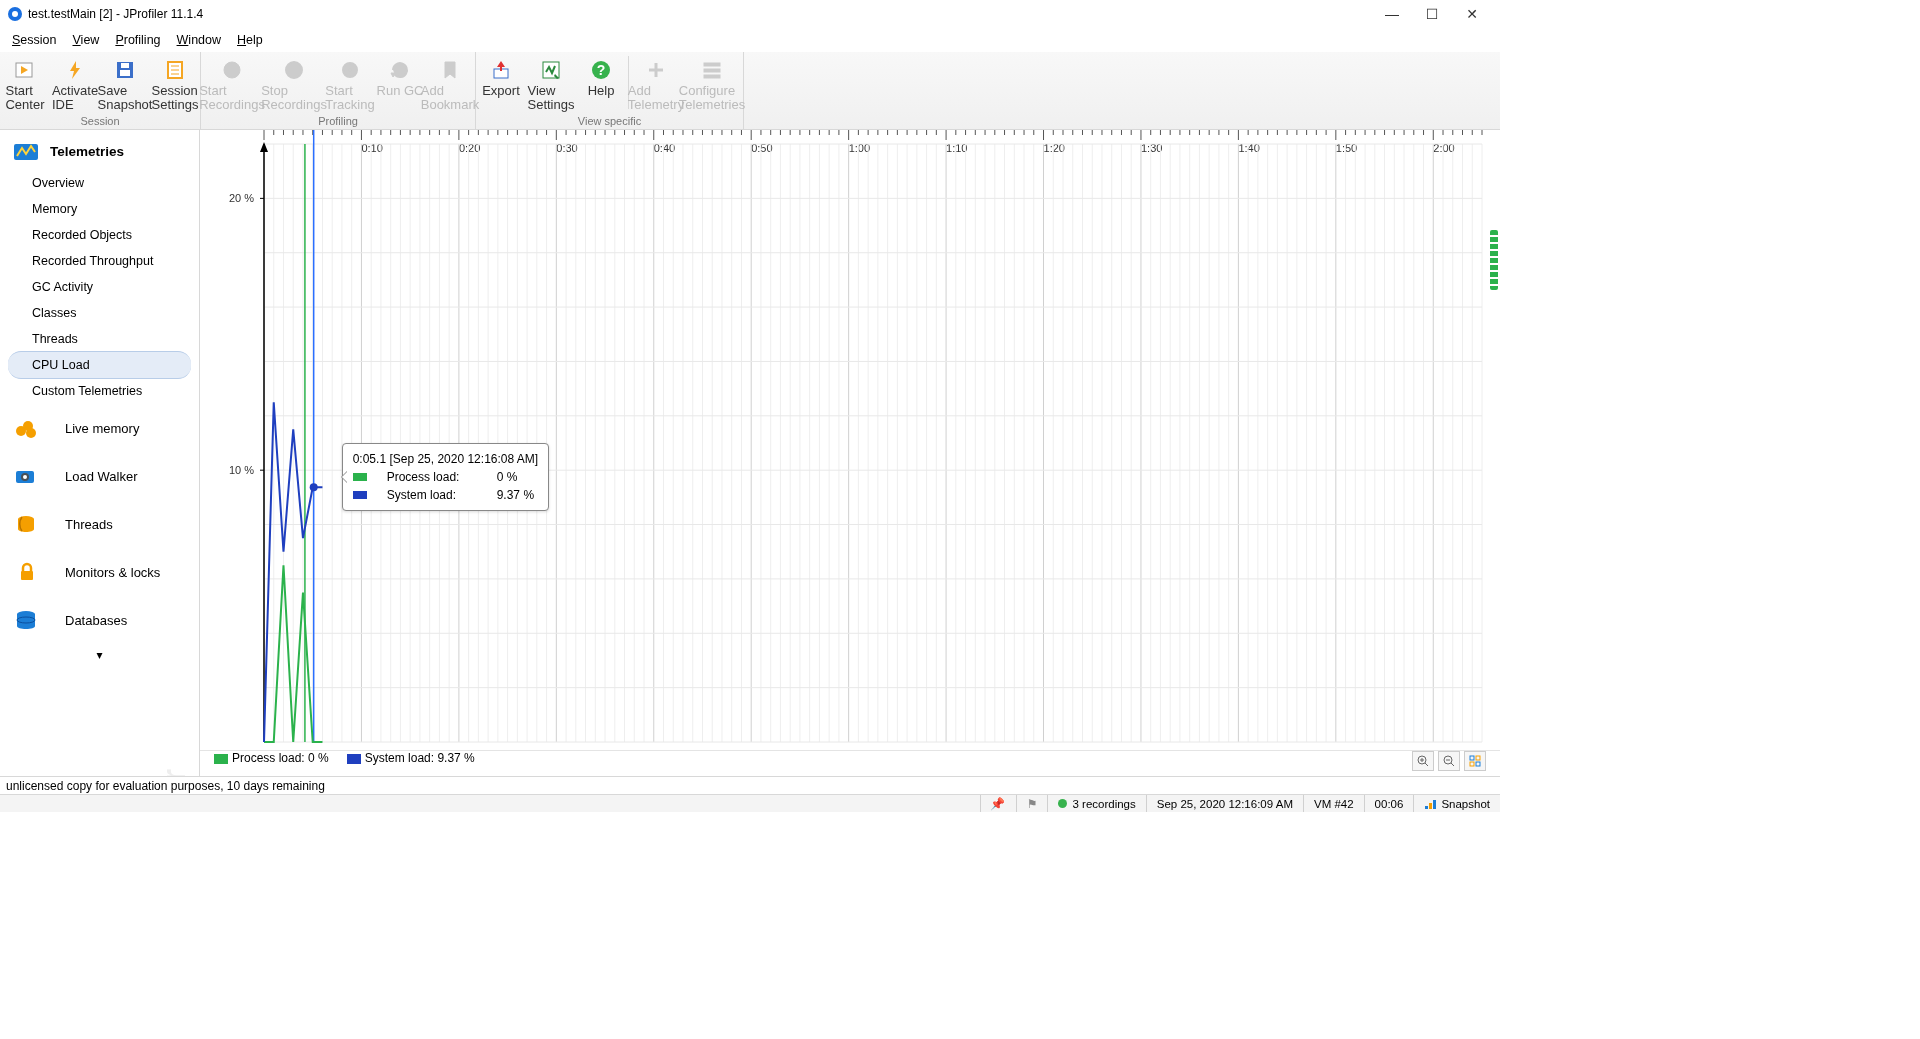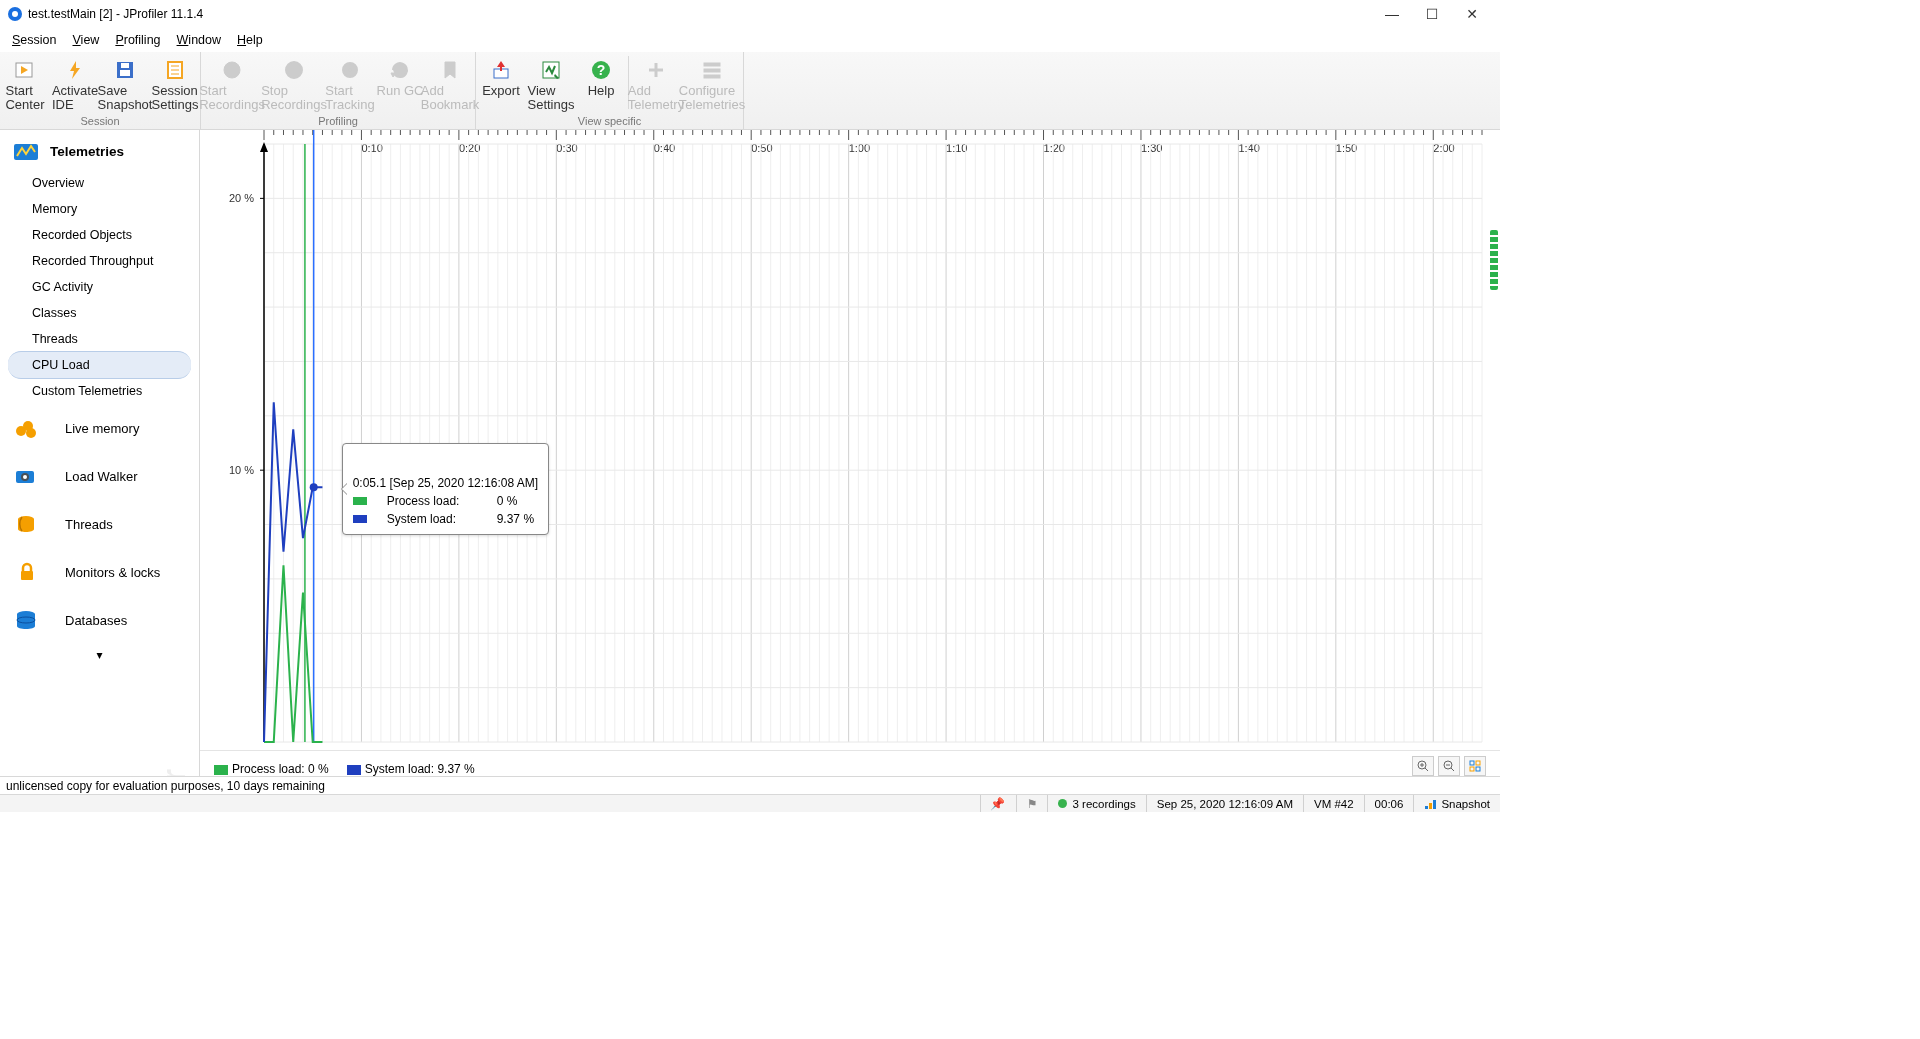--- a/index.html
+++ b/index.html
@@ -39,21 +39,21 @@
 .side-item { padding: 6px 10px 6px 32px; font-size: 12.5px; cursor: default; }
 .side-item.selected { background: #e4ecf7; border: 1px solid #b8cde8; border-left: none; border-right: none; margin: -1px 8px; padding-left: 24px; border-radius: 13px; }
 .side-cat { display: flex; align-items: center; gap: 25px; padding: 12px 12px; font-size: 13px; }
 .side-cat .cicon { width: 28px; height: 24px; display: flex; align-items: center; justify-content: center; }
 .side-more { text-align: center; padding: 4px; }
 .watermark { position: absolute; right: 6px; bottom: 8px; font-size: 34px; font-weight: 600; color: #eee; transform: rotate(-90deg); transform-origin: right bottom; letter-spacing: 1px; }
 
 .chartarea { flex: 1; display: flex; flex-direction: column; position: relative; }
 .chart-wrap { flex: 1; position: relative; background: #fff; }
 .chart-svg { position: absolute; inset: 0; }
-.legendbar { height: 26px; border-top: 1px solid #e4e4e4; display: flex; align-items: flex-end; gap: 18px; padding: 0 14px; font-size: 12px; }
+.legendbar { height: 26px; border-top: 1px solid #e4e4e4; display: flex; align-items: flex-start; gap: 18px; padding: 0 14px; font-size: 12px; }
 .legend-swatch { display: inline-block; width: 14px; height: 10px; vertical-align: middle; margin-right: 4px; }
 .legend-tools { margin-left: auto; display: flex; gap: 4px; }
 .tool-btn { width: 22px; height: 20px; border: 1px solid #ccc; background: #f6f6f6; display: flex; align-items: center; justify-content: center; font-size: 11px; }
 
 
 .tooltip { position: absolute; background: #fff; border: 1px solid #888; border-radius: 4px; padding: 8px 10px; font-size: 12px; box-shadow: 0 1px 3px rgba(0,0,0,.15); }
 .tooltip::before { content: ""; position: absolute; left: -8px; top: 50%; margin-top: -6px; border: 6px solid transparent; border-right-color: #888; }
 .tooltip::after { content: ""; position: absolute; left: -7px; top: 50%; margin-top: -6px; border: 6px solid transparent; border-right-color: #fff; }
 .tooltip .tt-row { display: flex; align-items: center; gap: 20px; margin-top: 4px; }
 .tooltip .tt-sw { width: 14px; height: 8px; }
@@ -601,21 +601,21 @@
           <line x1="64" y1="14" x2="64" y2="612" stroke="#000" stroke-width="1.5"></line>
           <polygon points="64,12 60,22 68,22" fill="#000"></polygon>
           <line x1="104.9248" y1="14" x2="104.9248" y2="612" stroke="#2bb24c" stroke-width="1.5"></line>
           <line x1="113.6944" y1="0" x2="113.6944" y2="612" stroke="#2b6fff" stroke-width="1.5"></line>
           <path d="M64 612L73.744 612L83.488 435.3181818181818L93.232 612L102.976 462.5L112.72 612L122.464 612" fill="none" stroke="#2bb24c" stroke-width="2"></path>
           <path d="M64 612L73.744 272.2272727272727L83.488 421.72727272727275L93.232 299.40909090909093L102.976 408.1363636363636L112.72 357.3063636363637L122.464 357.3063636363637" fill="none" stroke="#1f3fbf" stroke-width="2"></path>
           <circle cx="113.6944" cy="357.3063636363637" r="4" fill="#1f3fbf"></circle>
         </svg>
       <div class="mini-scroll"></div>
       <div class="tooltip" id="tooltip" style="left: 141.694px; top: 313.306px;">
-        <div style="margin-bottom:4px;margin-top:24px;">0:05.1 [Sep 25, 2020 12:16:08 AM]</div>
+        <div style="margin-bottom:4px;">0:05.1 [Sep 25, 2020 12:16:08 AM]</div>
         <div id="tt-rows">
             <div class="tt-row">
               <span class="tt-sw" style="background:#2bb24c"></span>
               <span style="min-width:90px;display:inline-block">Process load:</span>
               <span>0 %</span>
             </div>
             <div class="tt-row">
               <span class="tt-sw" style="background:#1f3fbf"></span>
               <span style="min-width:90px;display:inline-block">System load:</span>
               <span>9.37 %</span>

